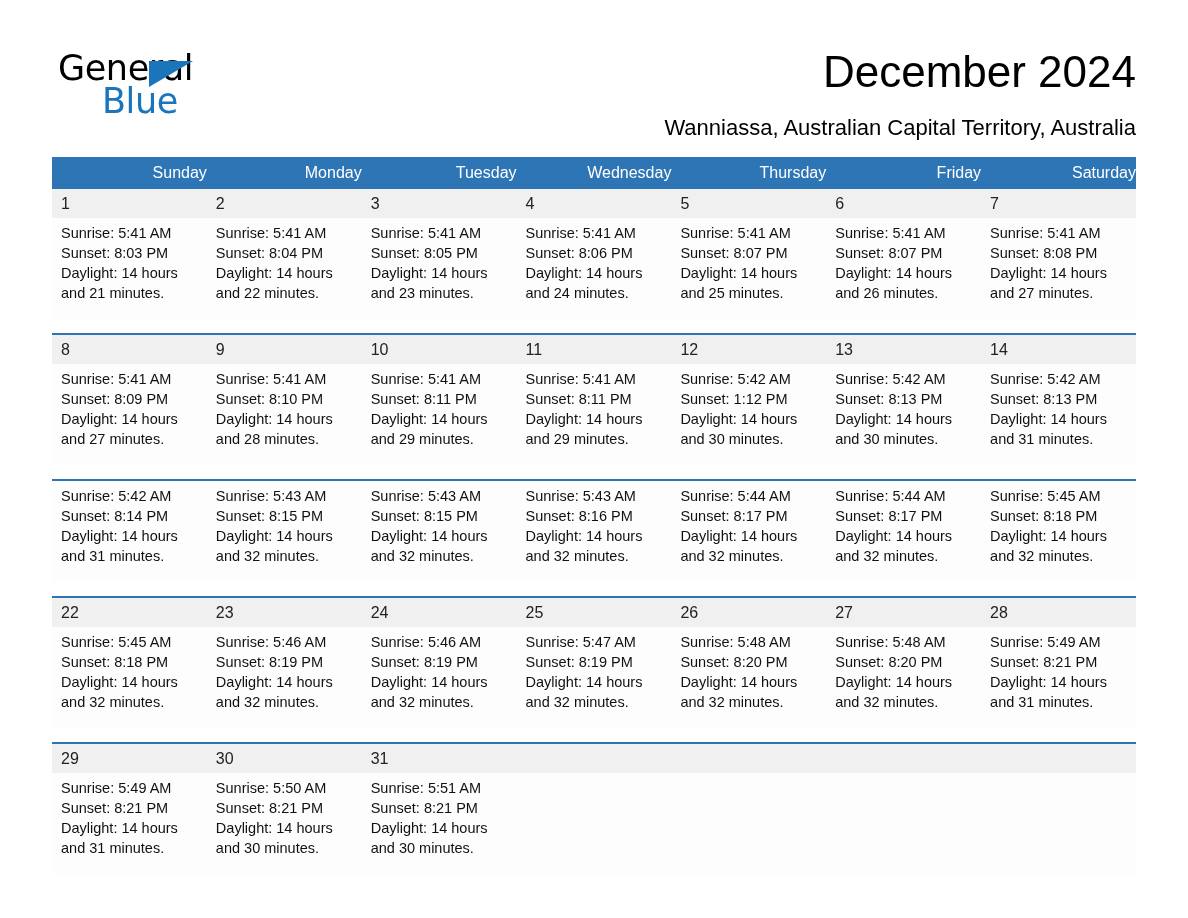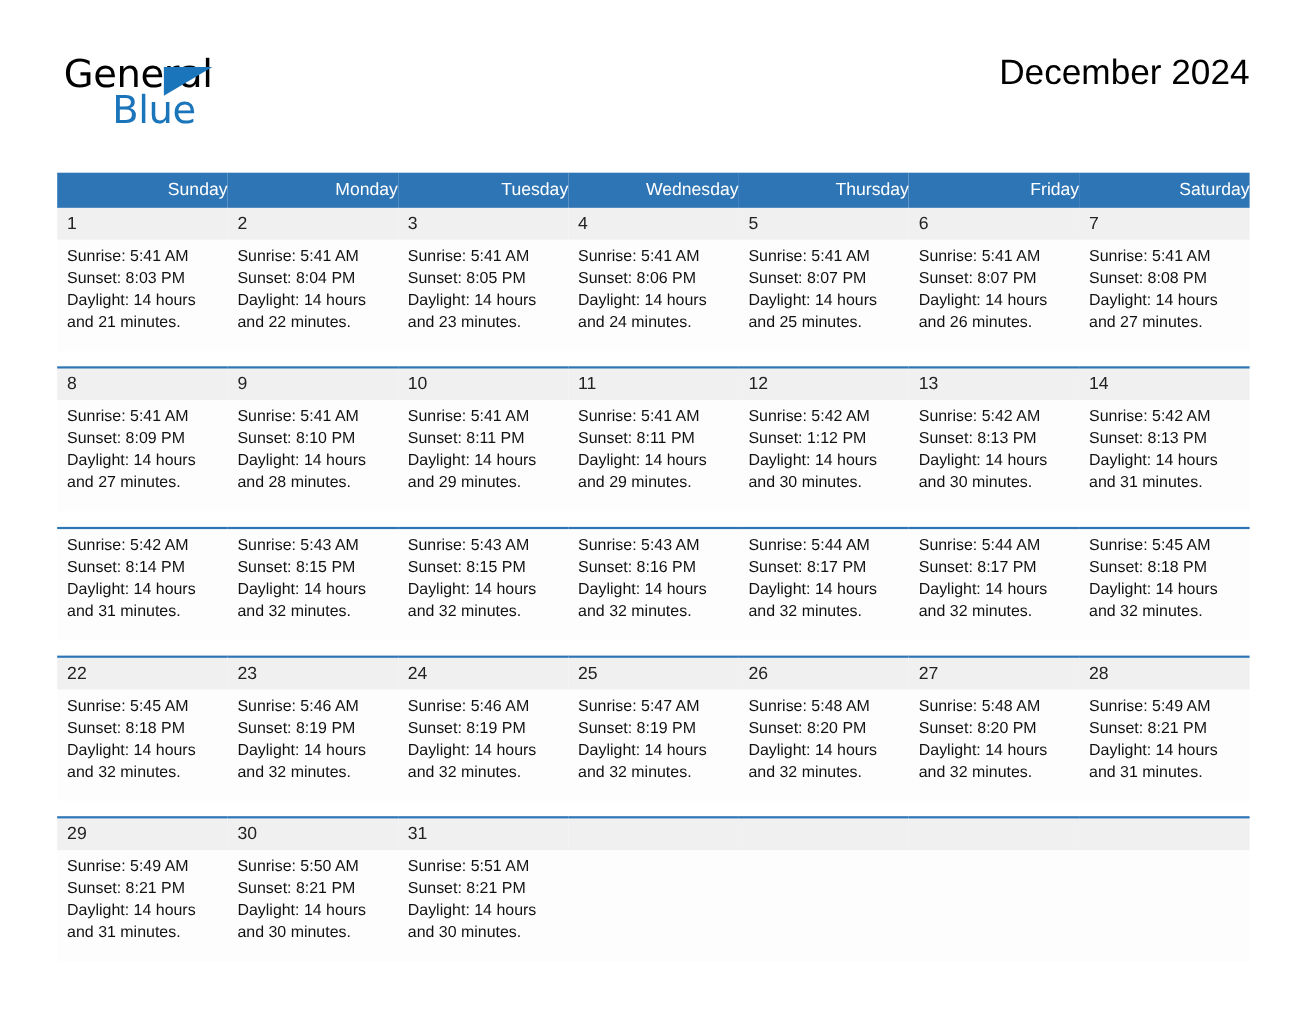--- a/index.html
+++ b/index.html
@@ -61,21 +61,21 @@
     letter-spacing: -0.4px;
     color: #1b75bb;
     font-family: "DejaVu Sans", sans-serif;
     font-weight: 400;
   }
 
   .title {
     position: absolute;
     right: 52px;
     top: 47px;
-    font-size: 32px;
+    font-size: 44px;
     font-weight: 400;
     color: #000000;
     letter-spacing: 0px;
     white-space: nowrap;
   }
   .subtitle {
     position: absolute;
     right: 52px;
     top: 115px;
     font-size: 22px;
@@ -146,20 +146,21 @@
 
 <div class="page">
 
   <div class="top">
     <div class="logo">
       <span class="logo-general">General</span>
       <span class="logo-tri"></span>
       <span class="logo-blue">Blue</span>
     </div>
     <div class="title">December 2024</div>
+    <div class="subtitle">Wanniassa, Australian Capital Territory, Australia</div>
   </div>
 
   <div class="calendar">
     <table class="cal">
       <colgroup>
         <col>
           <col>
           <col>
           <col>
           <col>

